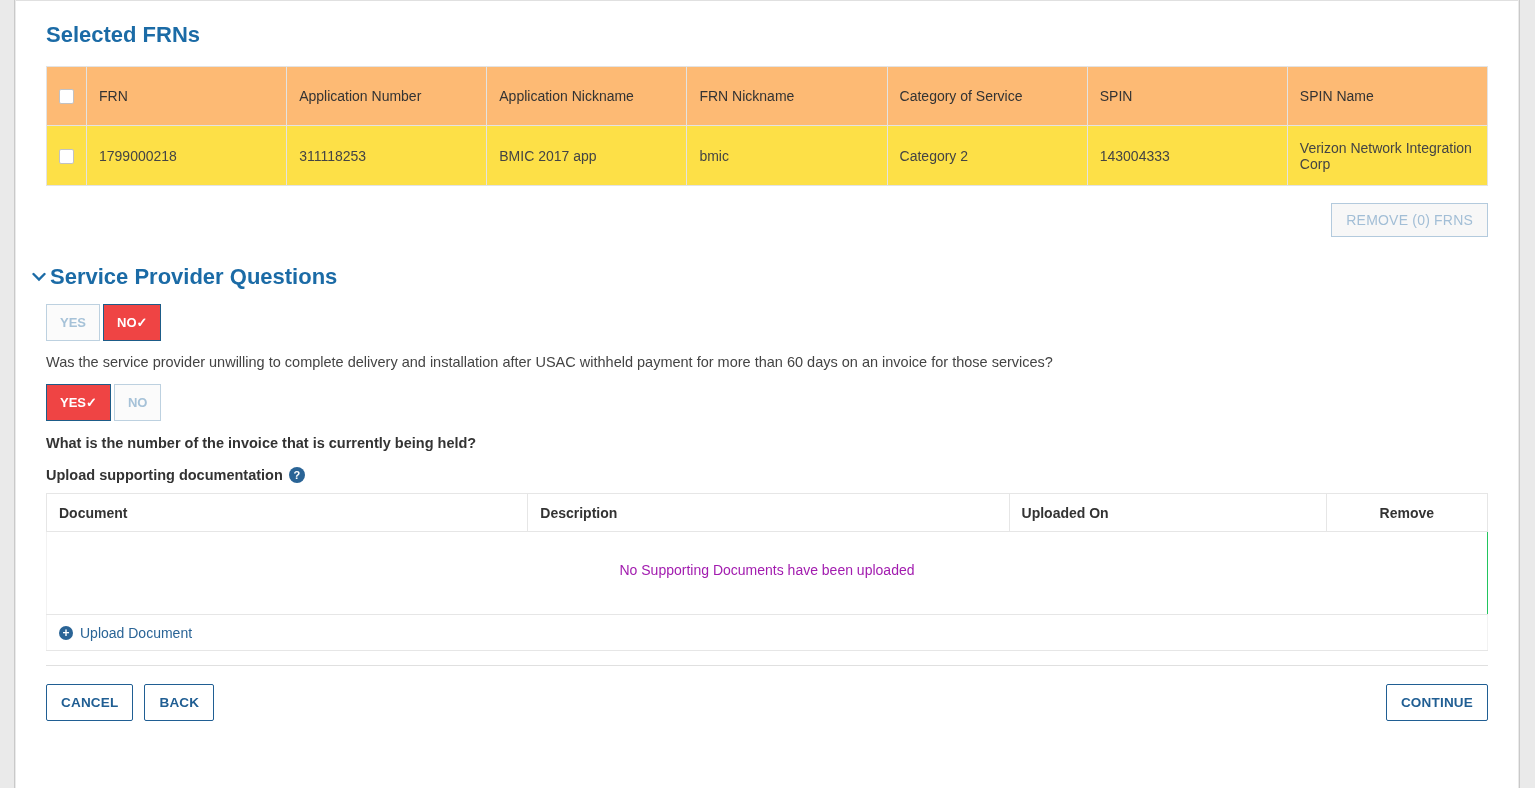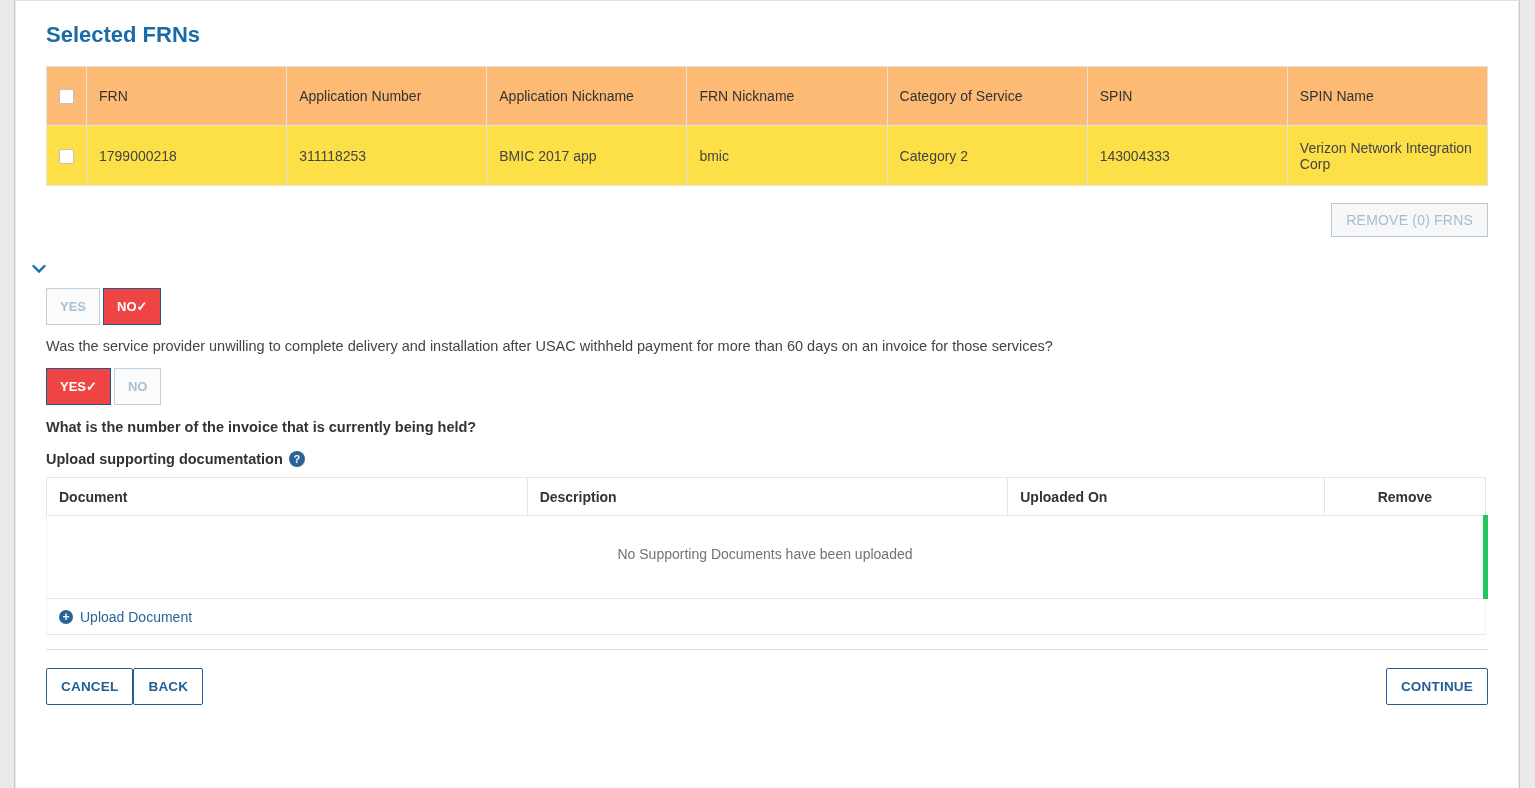--- a/index.html
+++ b/index.html
@@ -43,29 +43,29 @@
   .invoice-input { width:100%; height:34px; border:1px solid #2a6496; padding:6px 10px; font-size:14px;
        color:#333; font-family:inherit; outline:none; }
 
   .upload-head { margin:16px 0 10px; font-size:14.5px; font-weight:bold; color:#333; display:flex; align-items:center; gap:6px; }
   .circle-icon { display:inline-flex; align-items:center; justify-content:center; width:16px; height:16px;
        border-radius:50%; background:#2a6496; color:#fff; font-size:11px; font-weight:bold; cursor:pointer; }
 
   table.upload-table { width:100%; border-collapse:collapse; table-layout:fixed; font-size:14px; color:#333; }
   table.upload-table th { border:1px solid #e6e6e6; font-weight:bold; text-align:left; padding:10px 12px; height:38px; }
   table.upload-table th.center { text-align:center; }
-  td.empty-cell { border-left:1px solid #f2f2f2; border-right:5px solid #22c55e; border-bottom:1px solid #e6e6e6;
-       text-align:center; padding:30px 0 36px; color:#737373; font-size:14px; }
+  td.empty-cell { border-left:1px solid #f2f2f2; border-right:1px solid #22c55e; border-bottom:1px solid #e6e6e6;
+       text-align:center; padding:30px 0 36px; color:#a21caf; font-size:14px; }
   td.upload-cell { border-bottom:1px solid #e6e6e6; border-left:1px solid #f2f2f2; border-right:1px solid #f2f2f2; padding:9px 12px; }
   .upload-link { color:#2a6496; font-size:14px; text-decoration:none; cursor:pointer; display:inline-flex; align-items:center; gap:7px; }
   .plus-icon { width:14px; height:14px; font-size:12px; }
 
   .divider { border-top:1px solid #e0e0e0; margin-top:14px; }
   .footer-bar { margin-top:18px; display:flex; justify-content:space-between; align-items:center; }
-  .footer-left { display:flex; gap:0; }
+  .footer-left { display:flex; gap:11px; }
   .btn-outline { background:#fff; border:1px solid #205e93; color:#205e93; font-weight:bold; font-size:13.5px;
        padding:10px 14px; font-family:inherit; border-radius:2px; cursor:pointer; letter-spacing:.2px; }
 </style>
 </head>
 <body>
 
 <div class="page">
   <div class="side-strip left"></div>
 
   <div class="content">
@@ -106,20 +106,21 @@
     <div class="remove-wrap">
       <button class="btn-disabled">REMOVE (0) FRNS</button>
     </div>
 
     <h2 class="section-title">
       <span class="chev">
         <svg width="14" height="10" viewBox="0 0 14 10">
             <path d="M1.5 2 L7 7.5 L12.5 2" fill="none" stroke="#1b6ba6" stroke-width="2.4" stroke-linecap="round"></path>
           </svg>
       </span>
+      <span>Service Provider Questions</span>
     </h2>
 
     <div class="toggle-group">
       <button class="toggle-btn toggle-off"><span>YES</span><span></span></button><button class="toggle-btn toggle-on"><span>NO</span><span>✓</span></button>
     </div>
 
     <p class="question">Was the service provider unwilling to complete delivery and installation after USAC withheld payment for more than 60 days on an invoice for those services?</p>
     <div class="toggle-group">
       <button class="toggle-btn toggle-on"><span>YES</span><span>✓</span></button><button class="toggle-btn toggle-off"><span>NO</span><span></span></button>
     </div>

